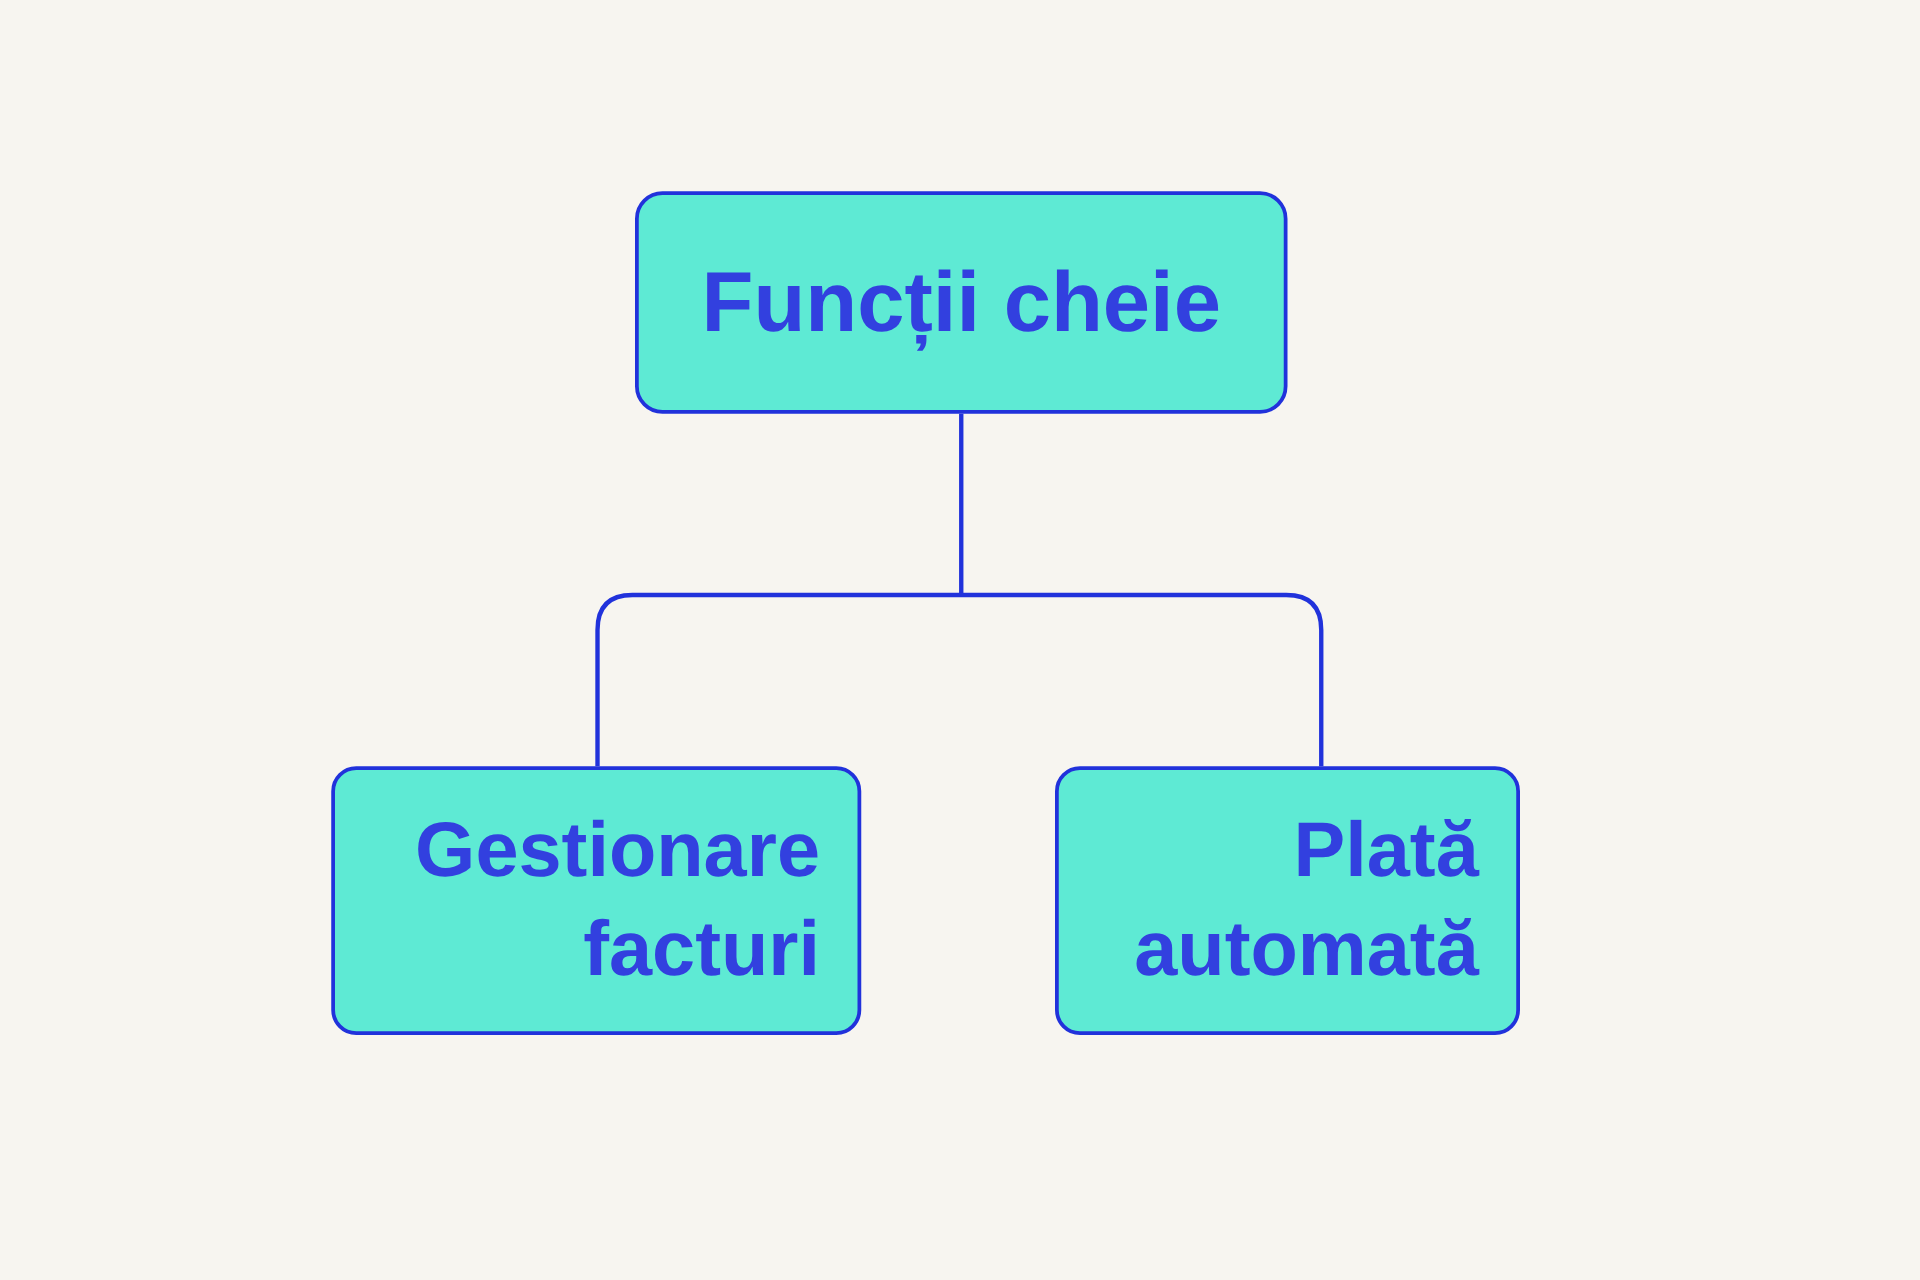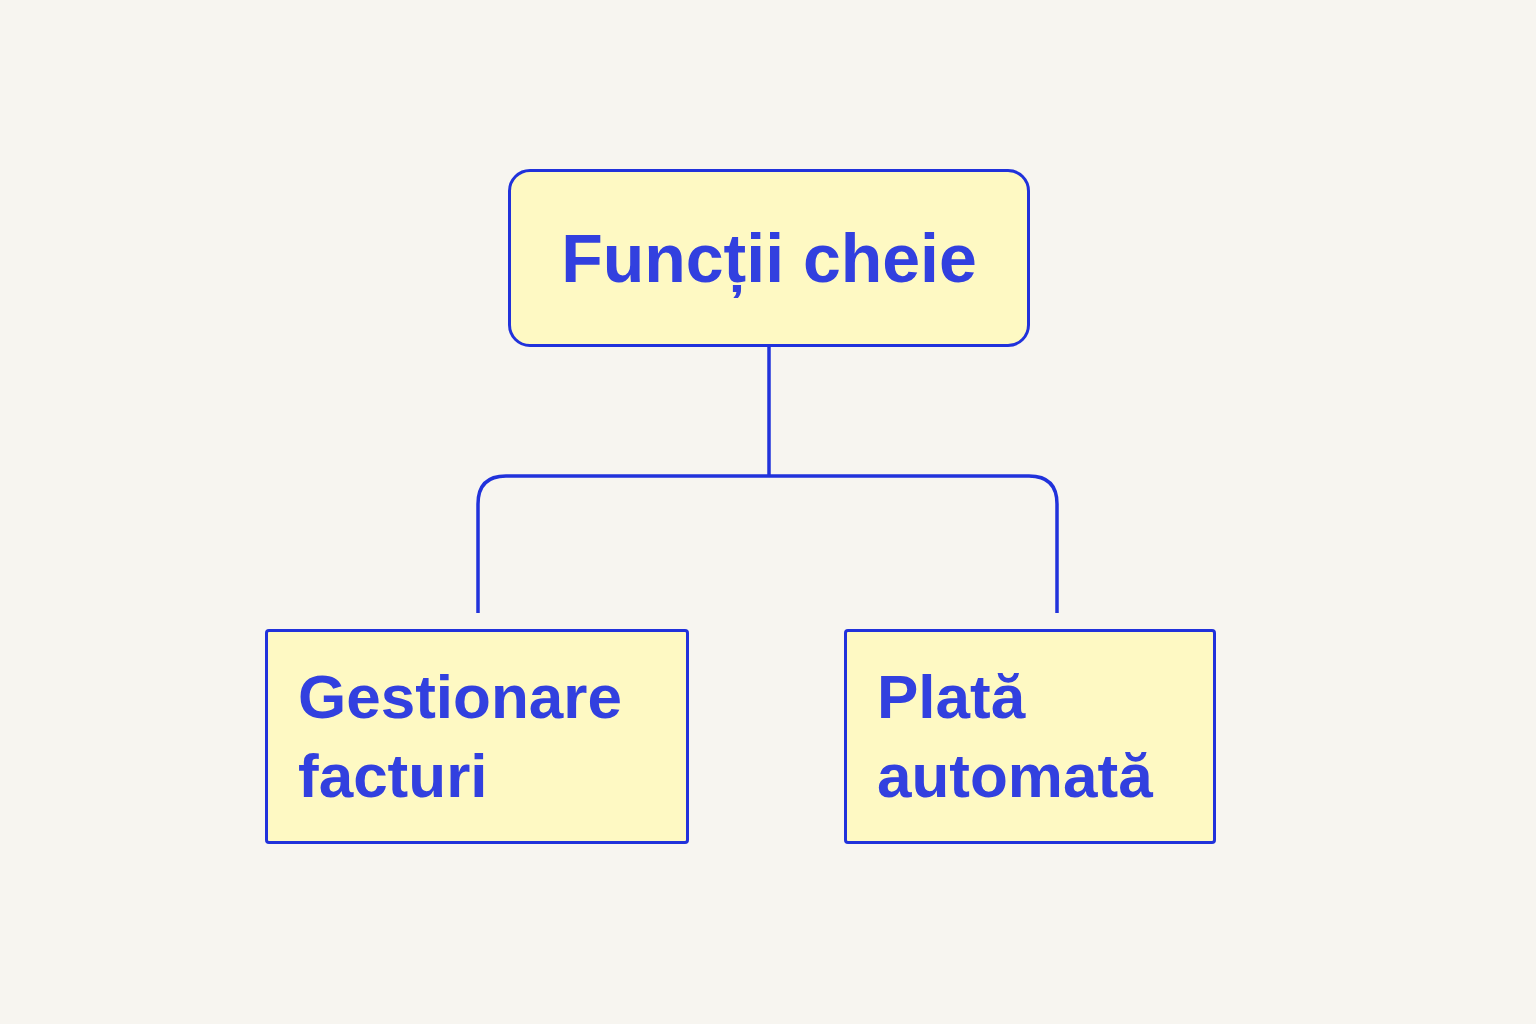--- a/index.html
+++ b/index.html
@@ -19,43 +19,42 @@
     position: absolute;
     left: 0;
     top: 0;
     width: 1536px;
     height: 1024px;
   }
   .node {
     position: absolute;
     box-sizing: border-box;
     border: 3.5px solid #2132DB;
-    background: #fef9c3;
+    background: #5eead4;
     display: flex;
     align-items: center;
     justify-content: center;
-    text-align: left;
+    text-align: right;
     color: #3240DF;
     font-weight: 600;
-    margin-top: 16px;
   }
   .node-root {
     left: 508px;
     top: 153px;
     width: 522px;
     height: 178px;
     border-radius: 22px;
     font-size: 68px;
     line-height: 1.15;
   }
   .node-child {
     top: 613px;
     width: 424px;
     height: 215px;
-    border-radius: 4px;
+    border-radius: 20px;
     font-size: 62px;
     line-height: 1.27;
   }
   .node-child-left  { left: 265px; }
   .node-child-right { left: 844px; width: 372px; }
   .node .label {
     display: block;
     padding: 0 30px;
   }
 </style>

